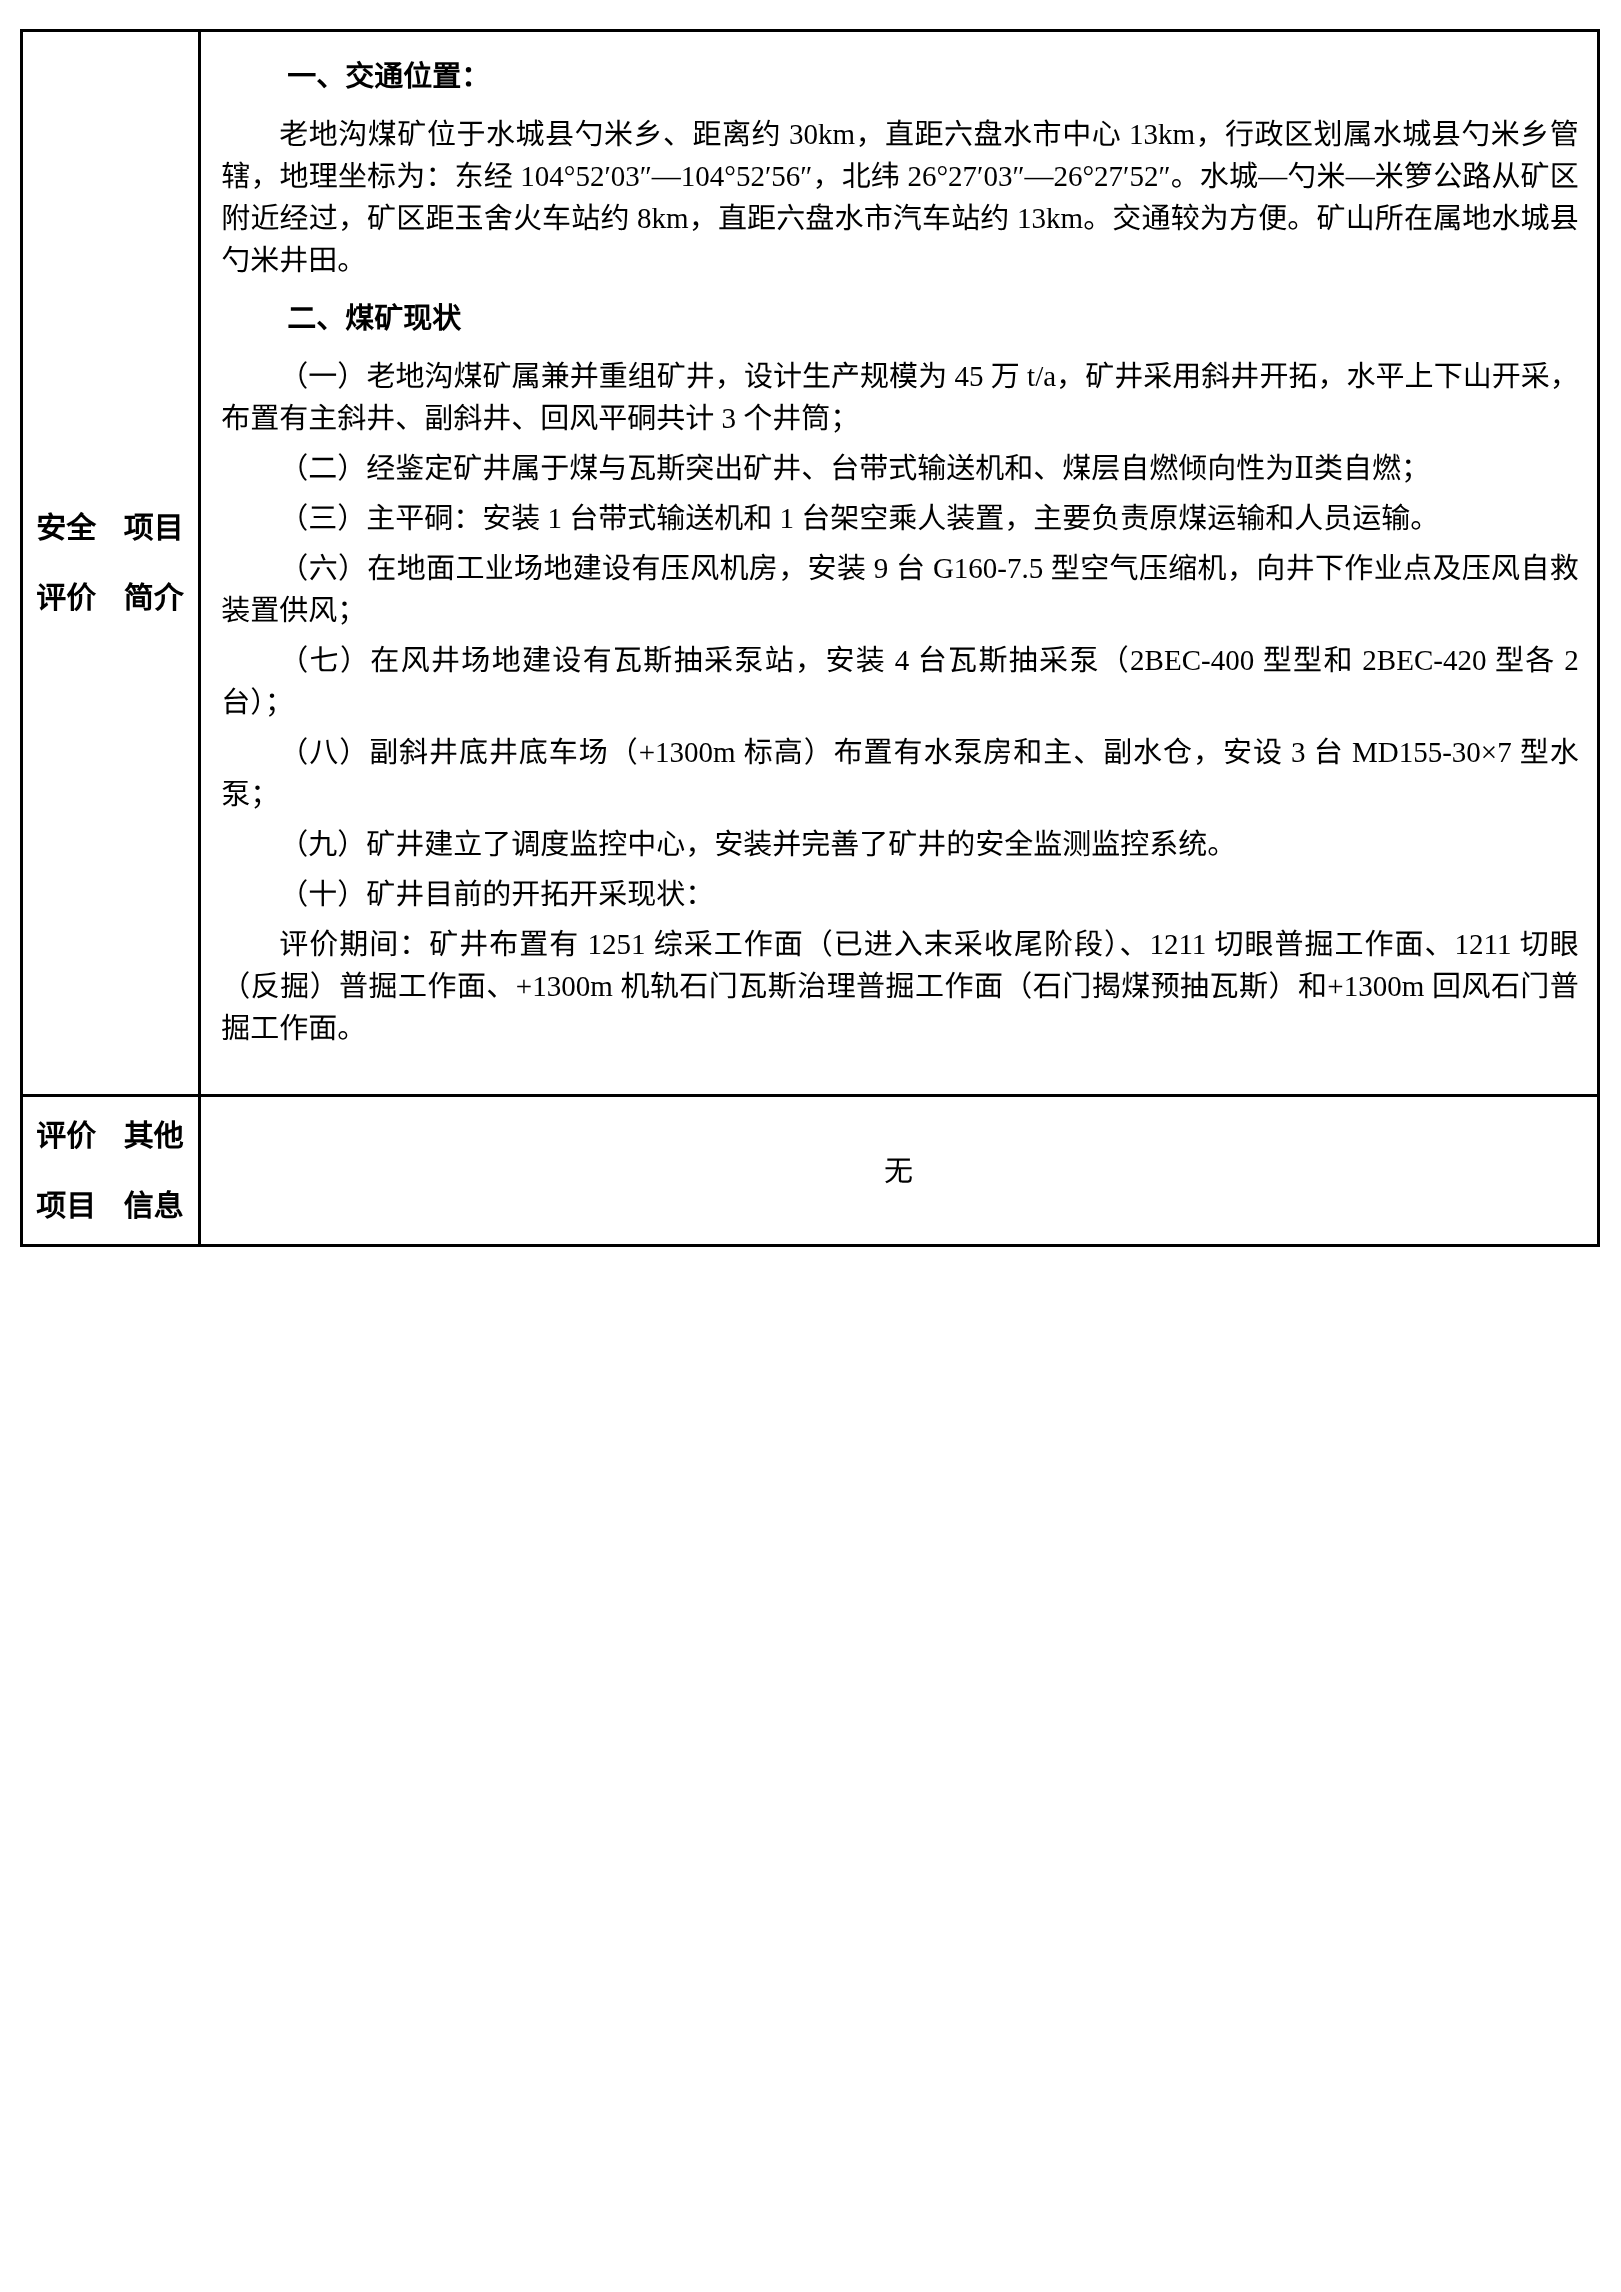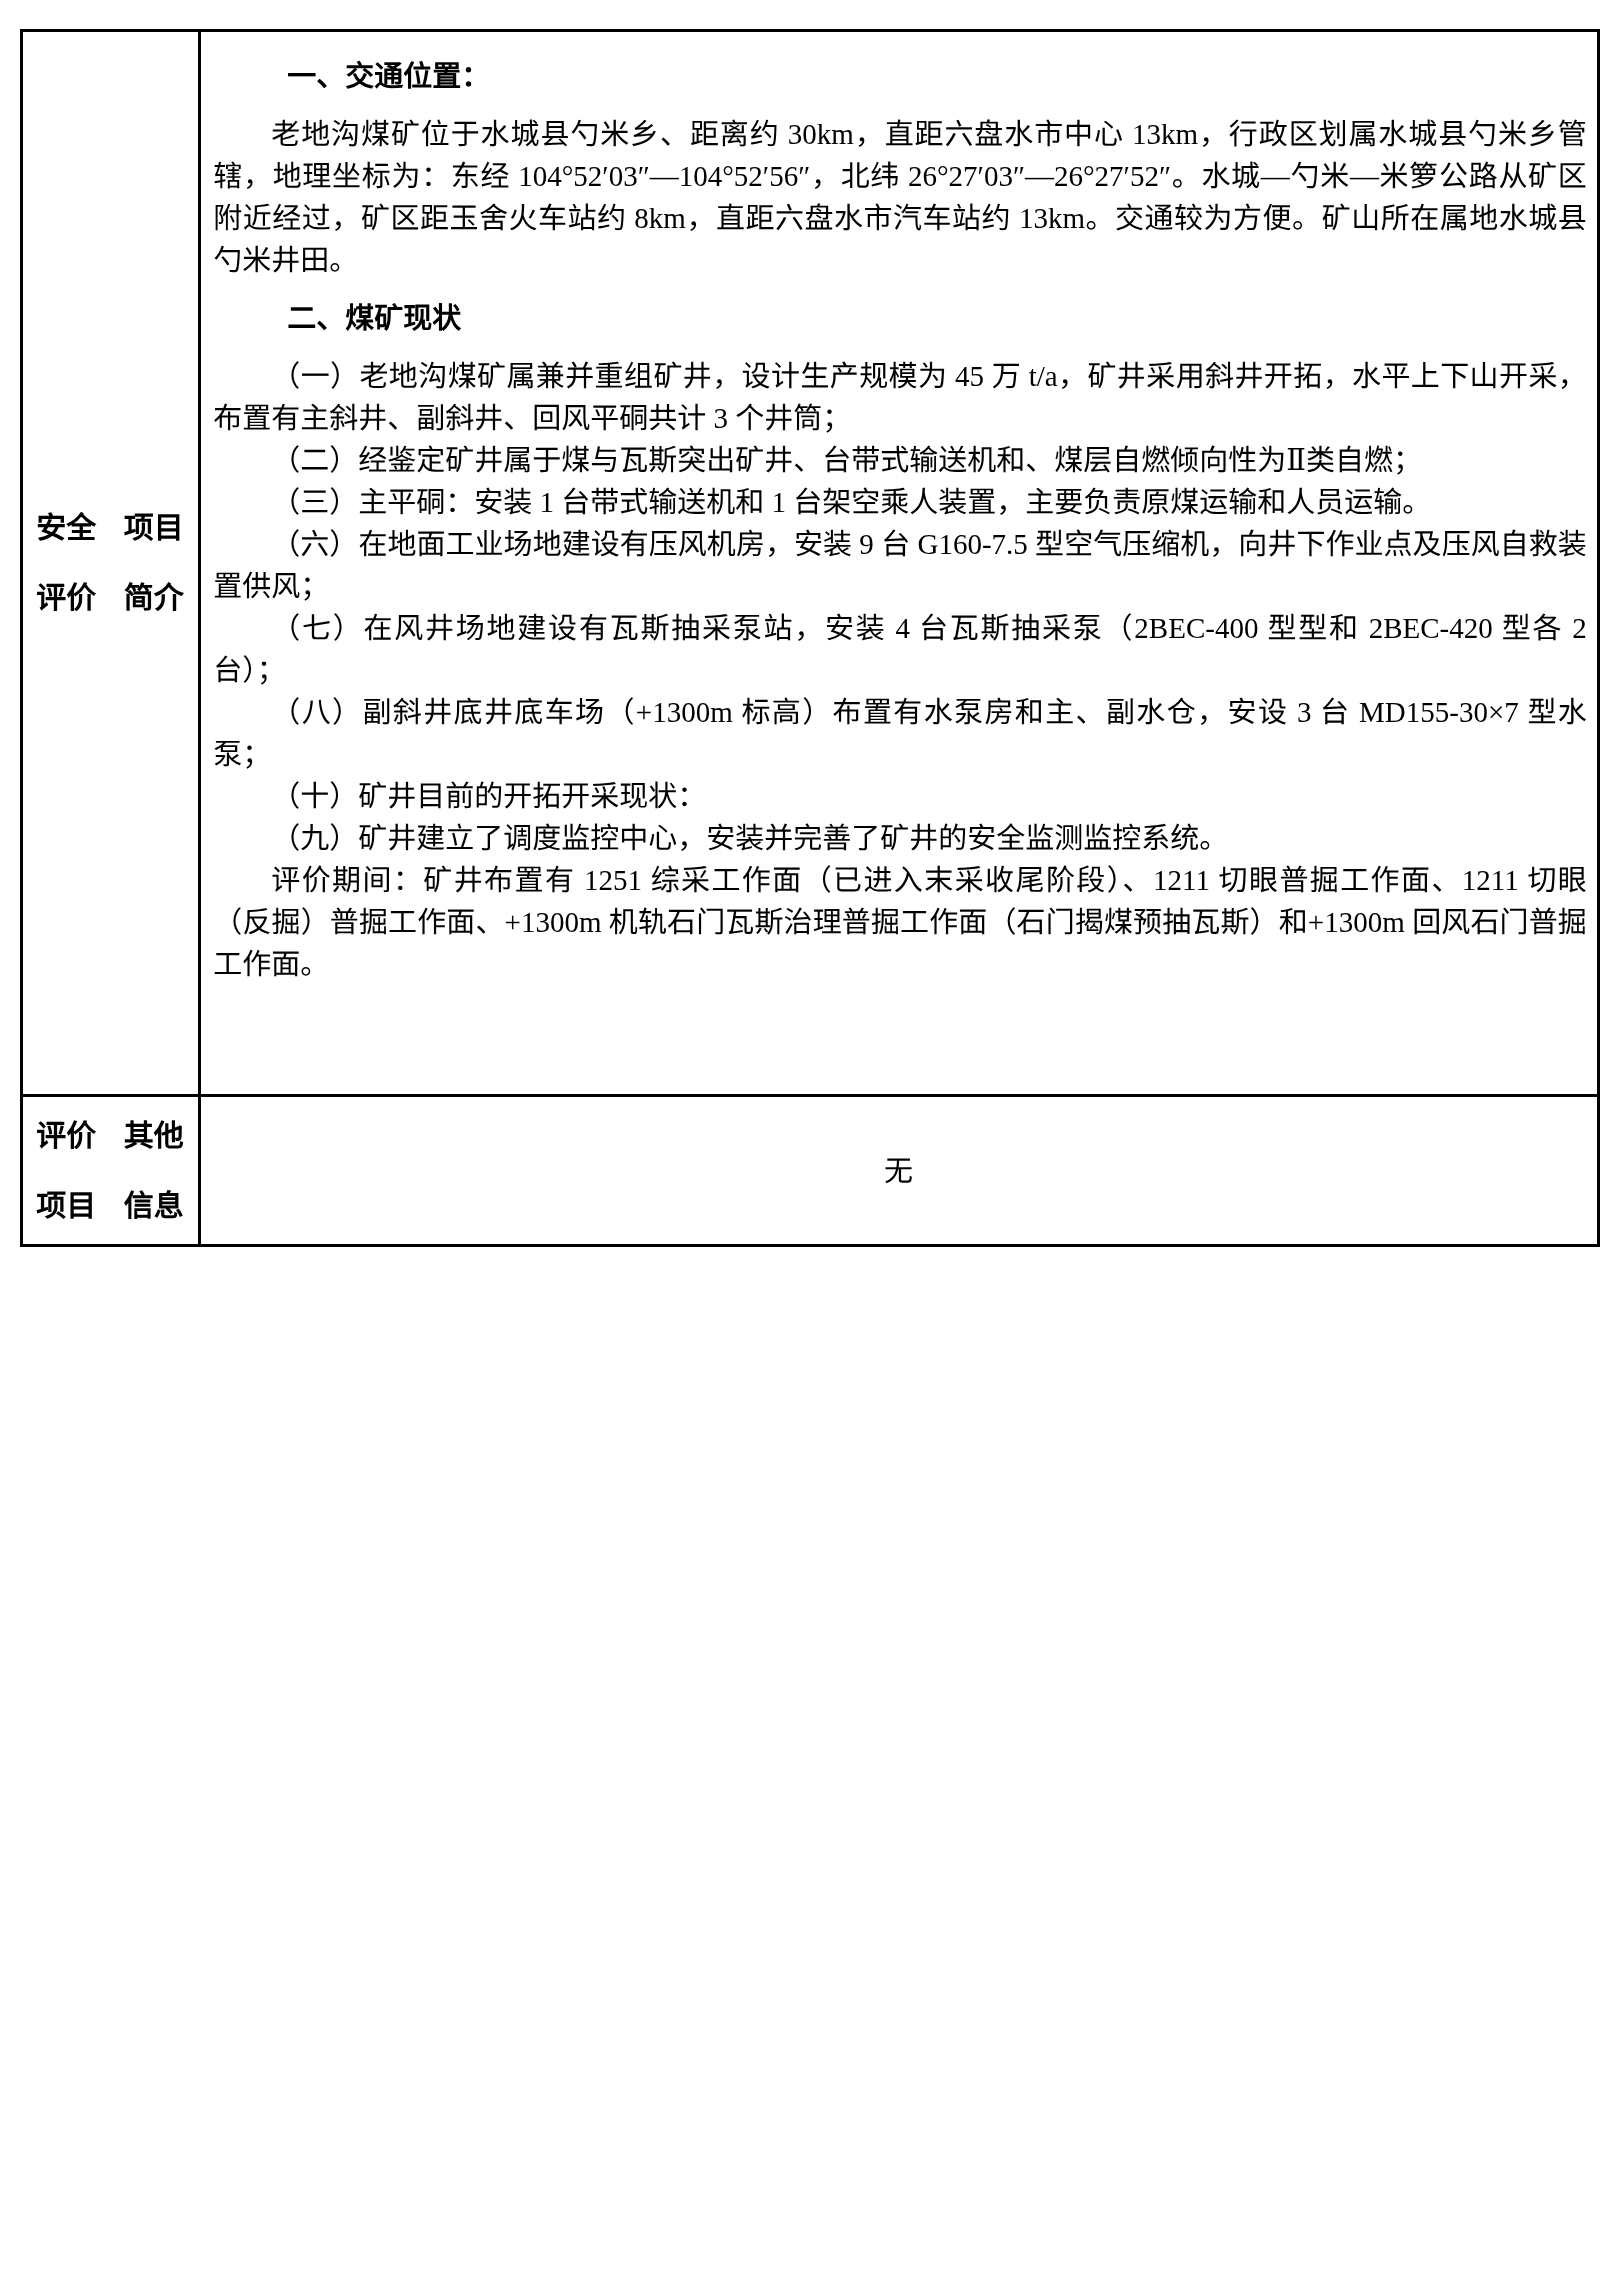--- a/index.html
+++ b/index.html
@@ -54,21 +54,21 @@
   .row-intro .content-cell {
     min-height: 1062px;
   }
   .content-cell .heading {
     margin: 16px;
     text-indent: 2em;
     font-weight: bold;
     font-size: 29px;
   }
   .content-cell p.body-para {
-    margin: 0;
+    margin: 8px;
     text-indent: 2em;
     text-align: justify;
   }
   .row-other {
     height: 147px;
   }
   .row-other .content-cell {
     display: flex;
     align-items: center;
     justify-content: center;
@@ -88,22 +88,22 @@
     <div class="content-cell">
       <p class="heading">一、交通位置：</p>
       <p class="body-para">老地沟煤矿位于水城县勺米乡、距离约 30km，直距六盘水市中心 13km，行政区划属水城县勺米乡管辖，地理坐标为：东经 104°52′03″—104°52′56″，北纬 26°27′03″—26°27′52″。水城—勺米—米箩公路从矿区附近经过，矿区距玉舍火车站约 8km，直距六盘水市汽车站约 13km。交通较为方便。矿山所在属地水城县勺米井田。</p>
       <p class="heading">二、煤矿现状</p>
       <p class="body-para">（一）老地沟煤矿属兼并重组矿井，设计生产规模为 45 万 t/a，矿井采用斜井开拓，水平上下山开采，布置有主斜井、副斜井、回风平硐共计 3 个井筒；</p>
       <p class="body-para">（二）经鉴定矿井属于煤与瓦斯突出矿井、台带式输送机和、煤层自燃倾向性为Ⅱ类自燃；</p>
       <p class="body-para">（三）主平硐：安装 1 台带式输送机和 1 台架空乘人装置，主要负责原煤运输和人员运输。</p>
       <p class="body-para">（六）在地面工业场地建设有压风机房，安装 9 台 G160-7.5 型空气压缩机，向井下作业点及压风自救装置供风；</p>
       <p class="body-para">（七）在风井场地建设有瓦斯抽采泵站，安装 4 台瓦斯抽采泵（2BEC-400 型型和 2BEC-420 型各 2 台）；</p>
       <p class="body-para">（八）副斜井底井底车场（+1300m 标高）布置有水泵房和主、副水仓，安设 3 台 MD155-30×7 型水泵；</p>
+      <p class="body-para">（九）矿井建立了调度监控中心，安装并完善了矿井的安全监测监控系统。</p>
       <p class="body-para">（十）矿井目前的开拓开采现状：</p>
-      <p class="body-para">（九）矿井建立了调度监控中心，安装并完善了矿井的安全监测监控系统。</p>
       <p class="body-para">评价期间：矿井布置有 1251 综采工作面（已进入末采收尾阶段）、1211 切眼普掘工作面、1211 切眼（反掘）普掘工作面、+1300m 机轨石门瓦斯治理普掘工作面（石门揭煤预抽瓦斯）和+1300m 回风石门普掘工作面。</p>
     </div>
   </div>
 
   <div class="row row-other">
     <div class="label-cell">
       <span>评价项目</span>
       <span>其他信息</span>
     </div>
     <div class="content-cell">

